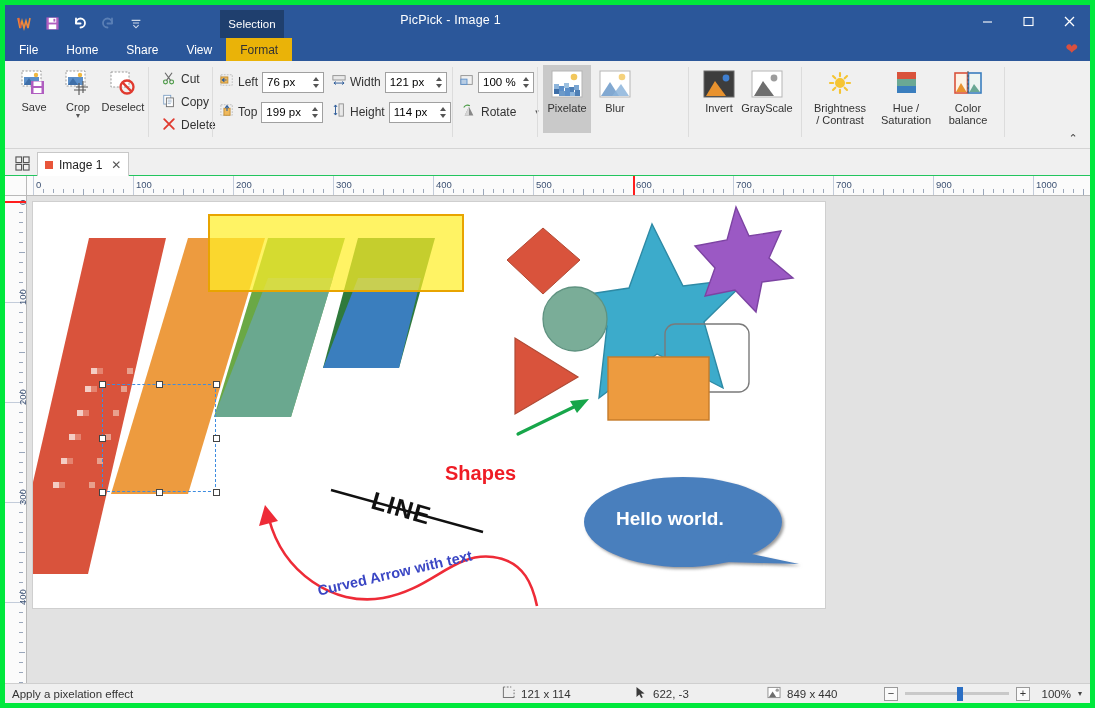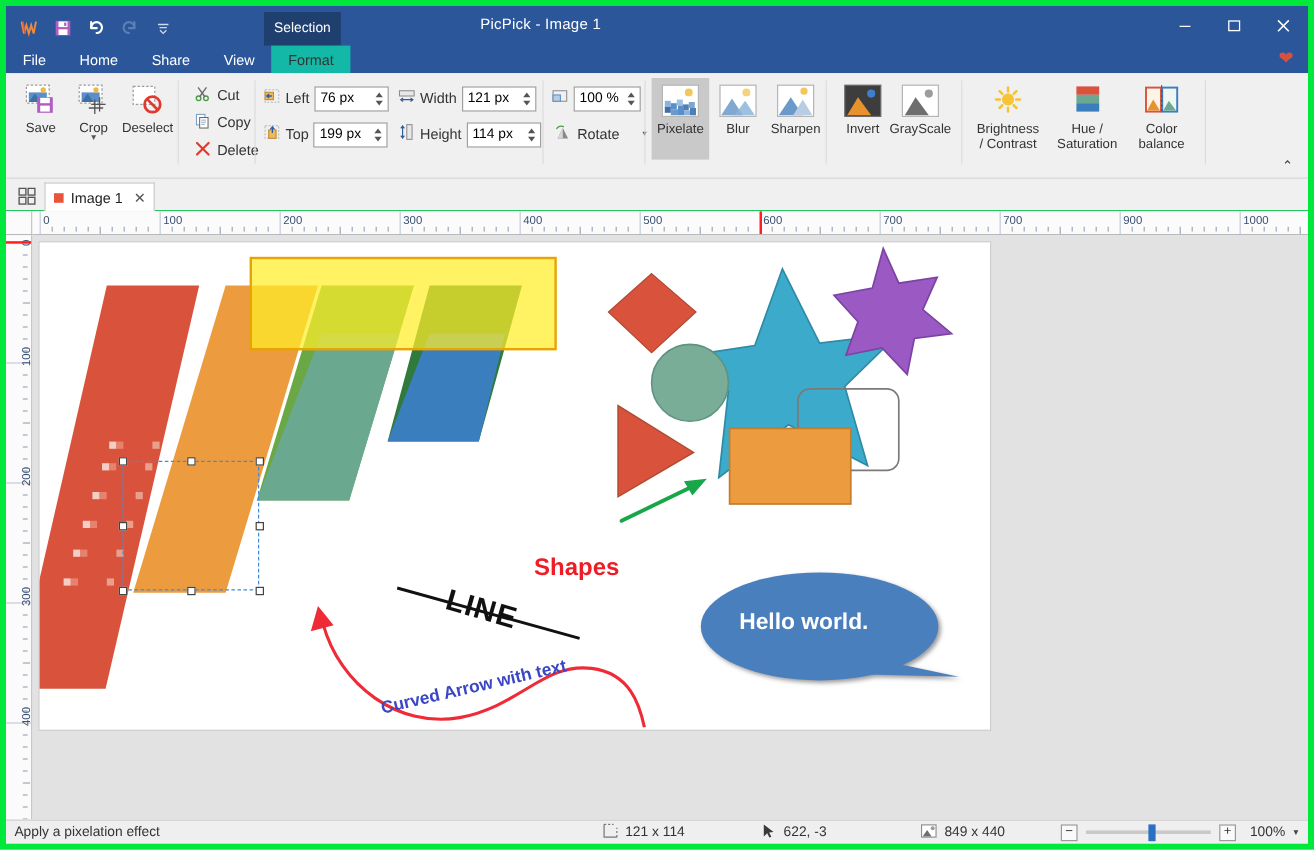--- a/index.html
+++ b/index.html
@@ -42,21 +42,21 @@
     display:flex; align-items:center; justify-content:center;
   }
 
   
   #tabstrip{ position:absolute; left:0; top:33px; width:1085px; height:23px; display:flex; align-items:flex-end; }
   .rtab{
     height:23px; padding:0 14px; display:flex; align-items:center;
     color:#fff; font-size:12px; cursor:pointer; white-space:nowrap;
   }
   .rtab.file{ background:#2b579a; }
-  .rtab.active{ background:#14b8a6; color:#333; }
+  .rtab.active{ background:#eab308; color:#333; }
 
   
   #ribbon{
     position:absolute; left:0; top:56px; width:1085px; height:88px;
     background:#f0f0f0; border-bottom:1px solid #d4d4d4;
   }
   .rgroup{ position:absolute; top:0; height:88px; }
   .gsep{ position:absolute; top:6px; width:1px; height:70px; background:#dcdcdc; }
   .glabel{
     position:absolute; bottom:2px; width:100%; text-align:center;
@@ -449,31 +449,20 @@
           <svg width="34" height="28" viewBox="0 0 34 28">
             <rect x="2" y="1" width="30" height="26" fill="#fff" stroke="#b5b5b5"></rect>
             <circle cx="24" cy="7" r="3.3" fill="#f2c75c" opacity=".8"></circle>
             <path d="M3 26 L12 12 L21 26 Z" fill="#6b99c9" opacity=".85"></path>
             <path d="M14 26 L23 14 L31 26 Z" fill="#8cb4db" opacity=".85"></path>
           </svg>
         </span>
         <span class="lb">Blur</span>
       </div>
 
-      <div class="fxbtn" style="left:101px;">
-        <span class="ic">
-          <svg width="34" height="28" viewBox="0 0 34 28">
-            <rect x="2" y="1" width="30" height="26" fill="#fff" stroke="#b5b5b5"></rect>
-            <circle cx="24" cy="6" r="3" fill="#f2c75c"></circle>
-            <path d="M3 26 L13 11 L23 26 Z" fill="#6b99c9"></path>
-            <path d="M15 26 L23 13 L31 26 Z" fill="#b8cde4"></path>
-          </svg>
-        </span>
-        <span class="lb">Sharpen</span>
-      </div>
 
       <div class="gsep" style="left:150px;"></div>
 
       <div class="fxbtn" style="left:157px;">
         <span class="ic">
           <svg width="34" height="28" viewBox="0 0 34 28">
             <rect x="2" y="1" width="30" height="26" fill="#3d3d3d" stroke="#6a6a6a"></rect>
             <circle cx="24" cy="8" r="3.4" fill="#3f7fd0"></circle>
             <path d="M4 26 L13 11 L24 26 Z" fill="#e8922e"></path>
           </svg>

